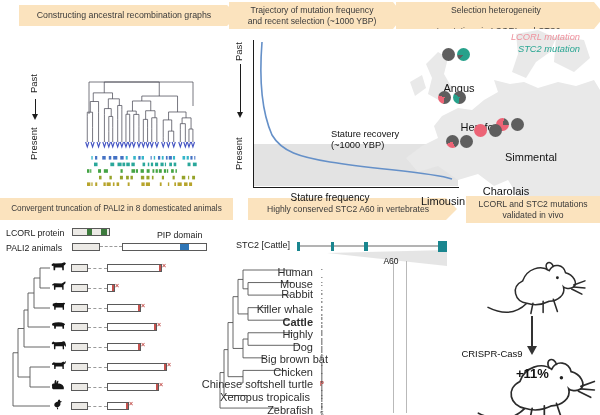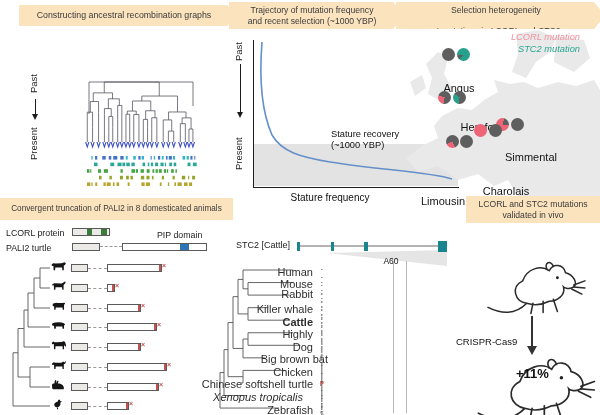--- a/index.html
+++ b/index.html
@@ -38,20 +38,21 @@
   <div class="banner arrow" style="left:19px;top:5px;width:210px;height:21px;font-size:8.8px;">Constructing ancestral recombination graphs</div>
   <div class="banner arrow" style="left:229px;top:2px;width:166px;height:27px;font-size:8.6px;">Trajectory of mutation frequency
 and recent selection (~1000 YBP)</div>
   <div class="banner arrow" style="left:396px;top:2px;width:200px;height:27px;font-size:8.6px;">
     <div>
       <span>Selection heterogeneity</span><br>
       <span>at mutations in </span><span class="it">LCORL</span><span> and </span><span class="it">STC2</span>
     </div>
   </div>
   <div class="banner" style="left:0px;top:198px;width:233px;height:22px;font-size:8.2px;">Convergent truncation of PALI2 in 8 domesticated animals</div>
+  <div class="banner arrow" style="left:248px;top:198px;width:200px;height:22px;font-size:8.6px;">Highly conserved STC2 A60 in vertebrates</div>
   <div class="banner" style="left:466px;top:196px;width:134px;height:27px;font-size:8.6px;">LCORL and STC2 mutations
 validated in vivo</div>
 
   <div class="vtext" style="left:28px;top:68px;height:30px;">Past</div>
   <div class="axline" style="left:35px;top:99px;height:15px;"></div>
   <div class="ahead" style="left:32px;top:114px;"></div>
   <div class="vtext" style="left:28px;top:124px;height:40px;">Present</div>
   <svg id="arg-svg" style="left:45px;top:76px;" width="155" height="112" viewBox="0 0 155 112">
       <path d="M44,6 L148,6" stroke="#4b4b57" stroke-width="0.75" fill="none"></path>
       <path d="M44,6 L44,38" stroke="#4b4b57" stroke-width="0.75" fill="none"></path>
@@ -297,21 +298,21 @@
       <div class="pie" style="left: 446px; top: 135px; position: absolute; background: conic-gradient(from 155deg, rgb(236, 100, 118) 0%, rgb(236, 100, 118) 25%, rgb(94, 94, 94) 25%, rgb(94, 94, 94) 100%);"></div>
       <div class="pie" style="left: 460px; top: 135px; position: absolute; background: conic-gradient(rgb(94, 94, 94) 0%, rgb(94, 94, 94) 100%);"></div>
     </div>
 
   <div class="abs" style="left:6px;top:228px;font-size:8.8px;">LCORL protein</div>
   <div class="gbar" style="left:72px;top:228px;width:38px;">
     <div class="abs" id="g1" style="left: 14px; top: 0px; width: 5px; height: 6px; background: rgb(60, 122, 60);"></div>
     <div class="abs" id="g2" style="left: 28px; top: 0px; width: 6px; height: 6px; background: rgb(60, 122, 60);"></div>
   </div>
   <div class="abs" style="left:157px;top:230px;font-size:8.8px;">PIP domain</div>
-  <div class="abs" style="left:6px;top:243px;font-size:8.8px;">PALI2 turtle</div>
+  <div class="abs" style="left:6px;top:243px;font-size:8.8px;">PALI2 animals</div>
   <div class="gbar" style="left:72px;top:243px;width:28px;"></div>
   <div class="dash" style="left:100px;top:246px;width:22px;"></div>
   <div class="pbar" style="left:122px;top:243px;width:85px;">
     <div class="abs" id="pipblock" style="left: 57px; top: 0px; width: 9px; height: 6px; background: rgb(46, 117, 182);"></div>
   </div>
   <svg id="pali2-tree-svg" style="left:10px;top:258px;" width="100" height="156" viewBox="0 0 100 156">
       <path d="M30,10 L30,30" stroke="#555" stroke-width="0.9" fill="none"></path>
       <path d="M30,10 L40,10" stroke="#555" stroke-width="0.9" fill="none"></path>
       <path d="M30,30 L40,30" stroke="#555" stroke-width="0.9" fill="none"></path>
       <path d="M24,20 L24,50" stroke="#555" stroke-width="0.9" fill="none"></path>
@@ -456,21 +457,21 @@
       <div class="sp-label" style="left: 143px; top: 265.5px; position: absolute;">Human</div>
       <div class="sp-label" style="left: 143px; top: 278.05px; position: absolute;">Mouse</div>
       <div class="sp-label" style="left: 143px; top: 288px; position: absolute;">Rabbit</div>
       <div class="sp-label" style="left: 143px; top: 303.15px; position: absolute;">Killer whale</div>
       <div class="sp-label" style="left: 143px; top: 315.7px; position: absolute; font-weight: bold;">Cattle</div>
       <div class="sp-label" style="left: 143px; top: 328.25px; position: absolute;">Highly</div>
       <div class="sp-label" style="left: 143px; top: 340.8px; position: absolute;">Dog</div>
       <div class="sp-label" style="left: 158px; top: 353.35px; position: absolute;">Big brown bat</div>
       <div class="sp-label" style="left: 143px; top: 365.9px; position: absolute;">Chicken</div>
       <div class="sp-label" style="left: 143px; top: 378.45px; position: absolute;">Chinese softshell turtle</div>
-      <div class="sp-label" style="left: 133px; top: 391px; position: absolute; font-style: italic;">Xenopus tropicalis</div>
+      <div class="sp-label" style="left: 140px; top: 391px; position: absolute;">Xenopus tropicalis</div>
       <div class="sp-label" style="left: 143px; top: 403.55px; position: absolute;">Zebrafish</div>
     </div>
   <div class="abs" id="aln-rows" style="left:0;top:0;">
       <div class="aln-row" style="left: 317px; top: 266px; position: absolute;"><span>·</span><span>·</span><span>·</span><span>·</span><span>·</span><span>·</span><span>·</span><span>·</span><span>·</span><span>·</span><span>·</span><span>·</span><span>·</span><span>·</span><span>·</span></div>
       <div class="aln-row" style="left: 317px; top: 278.55px; position: absolute;"><span>·</span><span>·</span><span>·</span><span>·</span><span>·</span><span>·</span><span>·</span><span>·</span><span>·</span><span>·</span><span>·</span><span>·</span><span>·</span><span>·</span><span>·</span></div>
       <div class="aln-row" style="left: 317px; top: 291.1px; position: absolute;"><span>·</span><span>·</span><span>·</span><span>·</span><span>·</span><span>·</span><span>·</span><span>·</span><span>·</span><span>·</span><span>·</span><span>·</span><span>·</span><span>·</span><span>·</span></div>
       <div class="aln-row" style="left: 317px; top: 303.65px; position: absolute;"><span>·</span><span>·</span><span>·</span><span>·</span><span>·</span><span>·</span><span>·</span><span>·</span><span>·</span><span>·</span><span>·</span><span>·</span><span>·</span><span>·</span></div>
       <div class="aln-row" style="left: 317px; top: 316.2px; position: absolute;"><span>·</span><span>·</span><span>·</span><span>·</span><span>·</span><span>·</span><span>·</span><span>·</span><span class="aa-red">P</span><span>·</span><span>·</span><span>·</span><span>·</span></div>
       <div class="aln-row" style="left: 317px; top: 328.75px; position: absolute;"><span>·</span><span>·</span><span>·</span><span>·</span><span>·</span><span>·</span><span>·</span><span>·</span><span>·</span><span>·</span><span>·</span></div>
       <div class="aln-row" style="left: 317px; top: 341.3px; position: absolute;"><span>·</span><span>·</span><span>·</span><span>·</span><span>·</span><span>·</span><span>·</span><span>·</span><span>·</span><span>·</span></div>
@@ -484,21 +485,21 @@
   <svg style="left:486px;top:256px;" width="102" height="64" viewBox="0 0 100 62">
     <g fill="none" stroke="#2b2b2b" stroke-width="1.5" stroke-linecap="round">
       <path d="M2,50 C18,58 30,56 40,46"></path>
       <path d="M40,46 C28,44 24,30 36,24 C40,12 54,8 62,14 C66,6 76,8 78,16 C86,18 90,26 86,30 C82,33 77,31 76,30 C78,38 70,44 62,44 C54,48 46,48 40,46 Z" fill="#fff"></path>
       <path d="M60,13 C56,6 64,3 66,10"></path>
       <path d="M86,28 L97,24 M86,30 L97,31 M84,32 L94,37"></path>
       <path d="M46,46 L44,56 M56,44 L56,55 M66,42 L70,54"></path>
     </g>
     <circle cx="70" cy="21" r="1.4" fill="#222"></circle>
   </svg>
-  <div class="abs" style="left:456px;top:336px;width:72px;text-align:left;font-size:9.5px;color:#111;">CRISPR-Cas9</div>
+  <div class="abs" style="left:456px;top:348px;width:72px;text-align:center;font-size:9.5px;color:#111;">CRISPR-Cas9</div>
   <div class="abs" style="left:531px;top:316px;height:32px;border-left:2px solid #333;"></div>
   <div class="abs" style="left:527px;top:346px;width:0;height:0;border-left:5px solid transparent;border-right:5px solid transparent;border-top:9px solid #333;"></div>
   <svg style="left:476px;top:352px;" width="122" height="76" viewBox="0 0 100 62">
     <g fill="none" stroke="#2b2b2b" stroke-width="1.4" stroke-linecap="round">
       <path d="M2,50 C18,58 30,56 40,46"></path>
       <path d="M40,46 C28,44 24,30 36,24 C40,12 54,8 62,14 C66,6 76,8 78,16 C86,18 90,26 86,30 C82,33 77,31 76,30 C78,38 70,44 62,44 C54,48 46,48 40,46 Z" fill="#fff"></path>
       <path d="M60,13 C56,6 64,3 66,10"></path>
       <path d="M86,28 L97,24 M86,30 L97,31 M84,32 L94,37"></path>
       <path d="M46,46 L44,56 M56,44 L56,55 M66,42 L70,54"></path>
     </g>

